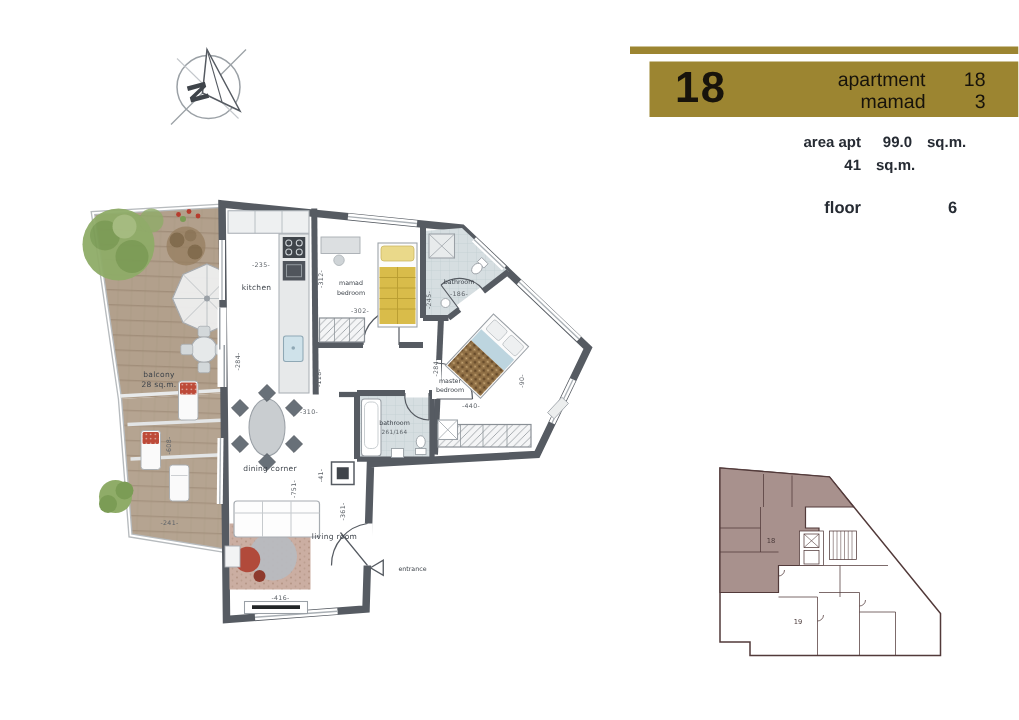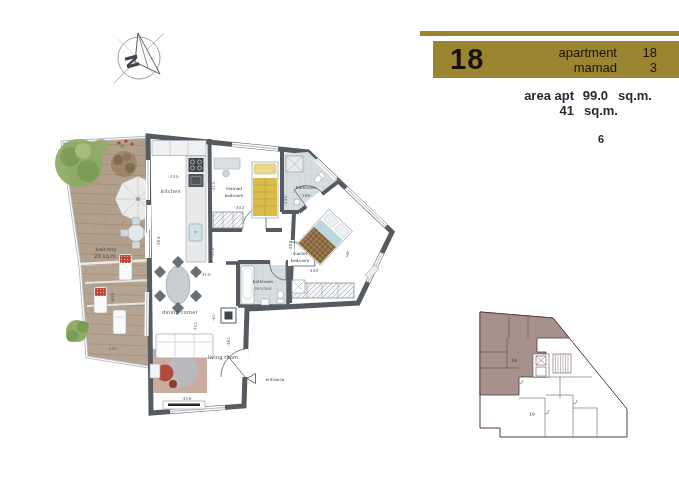--- a/index.html
+++ b/index.html
@@ -13,24 +13,24 @@
   #gold-bar{
     left:433px;top:41px;width:246px;height:37px;background:#9c8531;
     display:flex;align-items:center;justify-content:space-between;
     color:#17130b;
   }
   #apt-big{font-size:29px;font-weight:600;letter-spacing:1px;margin-left:17px;line-height:29px;}
   #bar-rows{display:grid;grid-template-columns:auto 30px;column-gap:10px;margin-right:22px;
     font-size:13px;line-height:15px;font-weight:400;text-align:right;margin-left:16px;}
   
   #area-block{right:30px;top:88px;width:170px;display:grid;
-    grid-template-columns:1fr 34px 41px;font-size:13px;line-height:15px;
+    grid-template-columns:1fr 34px 41px;font-size:10px;line-height:15px;
     color:#262b33;font-weight:600;}
   #area-block .lbl,#area-block .val{text-align:right;}
-  #area-block .unit{text-align:right;padding-left:10px;}
+  #area-block .unit{text-align:left;padding-left:10px;}
   #floor-block{right:30px;top:132px;width:170px;display:grid;
     grid-template-columns:1fr 34px 41px;font-size:11px;line-height:15px;
     color:#262b33;font-weight:600;}
   #floor-block .lbl{text-align:right;}
   #floor-block .fval{text-align:left;padding-left:24px;}
   
   svg{font-family:"DejaVu Sans", sans-serif;}
   .rlabel{font-size:5px;fill:#3d434a;letter-spacing:.2px;}
   .rlabel-s{font-size:4.2px;fill:#3d434a;}
   .dim{font-size:4.2px;fill:#5d6268;letter-spacing:.2px;}
@@ -51,20 +51,21 @@
   </div>
 </div>
 <div class="abs" id="area-block">
   <span class="lbl">area apt</span>
   <span class="val">99.0</span>
   <span class="unit">sq.m.</span>
   <span class="val">41</span>
   <span class="unit">sq.m.</span>
 </div>
 <div class="abs" id="floor-block">
+  <span class="lbl">floor</span>
   <span></span>
   <span class="fval">6</span>
 </div>
 
 <svg class="abs" style="left:0;top:0" width="679" height="480" viewBox="0 0 679 480">
   <defs>
     <pattern id="wood" width="9" height="10" patternUnits="userSpaceOnUse" patternTransform="rotate(2)">
       <rect width="9" height="10" fill="#b2a08c"></rect>
       <line x1="0" y1="0.5" x2="9" y2="0.5" stroke="#8d7a64" stroke-width="0.8" opacity="0.55"></line>
       <line x1="4.5" y1="0" x2="4.5" y2="10" stroke="#9c8a74" stroke-width="0.5" opacity="0.4"></line>

